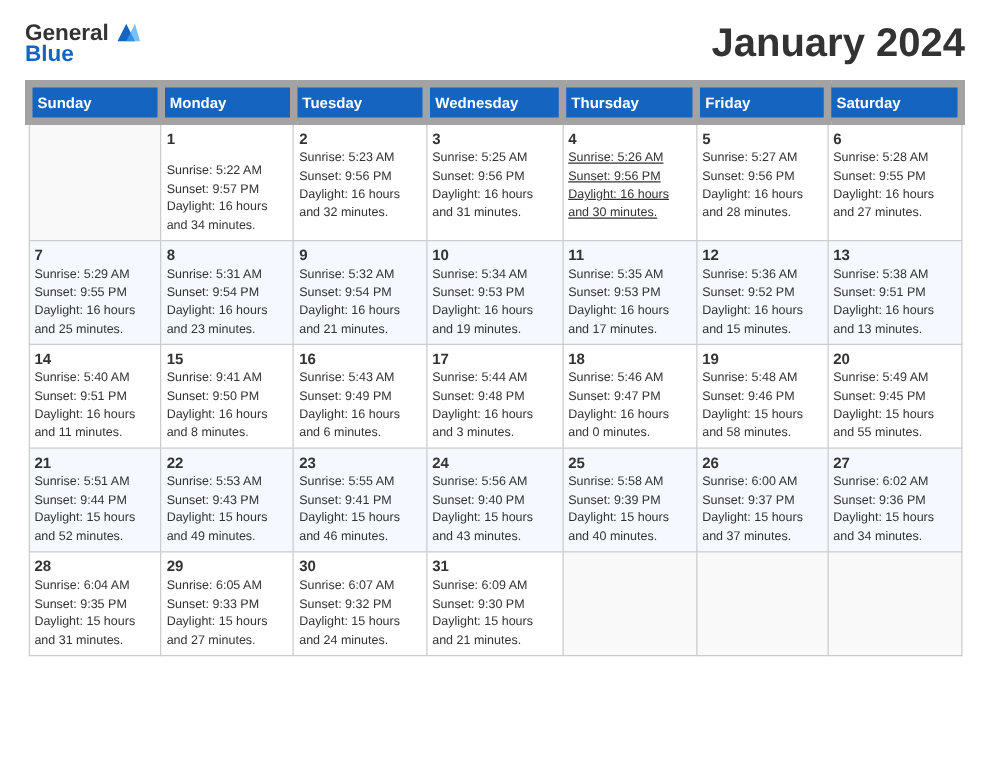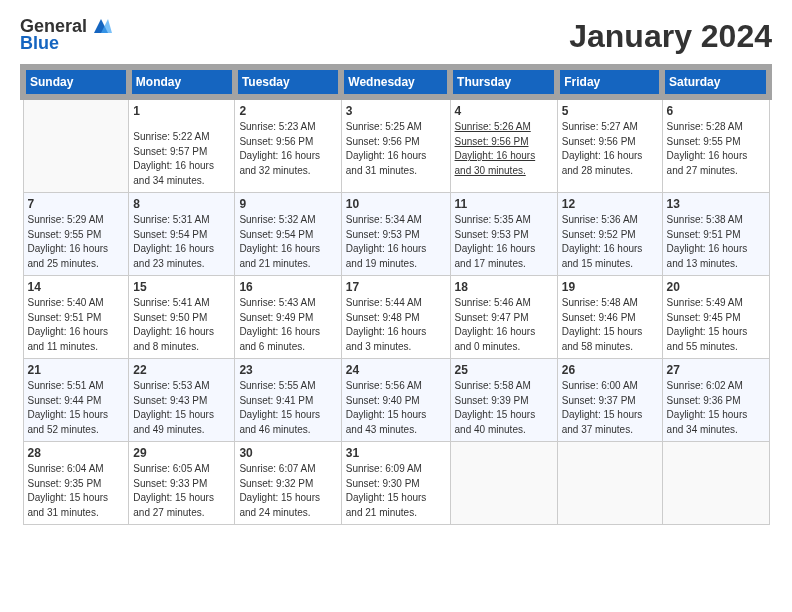--- a/index.html
+++ b/index.html
@@ -11,21 +11,21 @@
       overflow: hidden;
     }
     .page {
       width: 792px;
       height: 612px;
       background: #fff;
       padding: 16px 20px 12px 20px;
     }
     .header {
       display: flex;
-      align-items: flex-end;
+      align-items: center;
       justify-content: space-between;
       margin-bottom: 10px;
     }
     .logo {
       display: flex;
       align-items: center;
     }
     .logo-general { color: #333; }
     .logo-blue { color: #1565C0; }
     .title-block {
@@ -222,21 +222,21 @@
         <tr>
           <td>
             <span class="day-number">14</span>
             <div class="day-info" style="white-space: pre-line;">Sunrise: 5:40 AM
 Sunset: 9:51 PM
 Daylight: 16 hours
 and 11 minutes.</div>
           </td>
           <td>
             <span class="day-number">15</span>
-            <div class="day-info" style="white-space: pre-line;">Sunrise: 5:41 AM
+            <div class="day-info" style="white-space: pre-line;">Sunrise: 9:41 AM
 Sunset: 9:50 PM
 Daylight: 16 hours
 and 8 minutes.</div>
           </td>
           <td>
             <span class="day-number">16</span>
             <div class="day-info" style="white-space: pre-line;">Sunrise: 5:43 AM
 Sunset: 9:49 PM
 Daylight: 16 hours
 and 6 minutes.</div>

